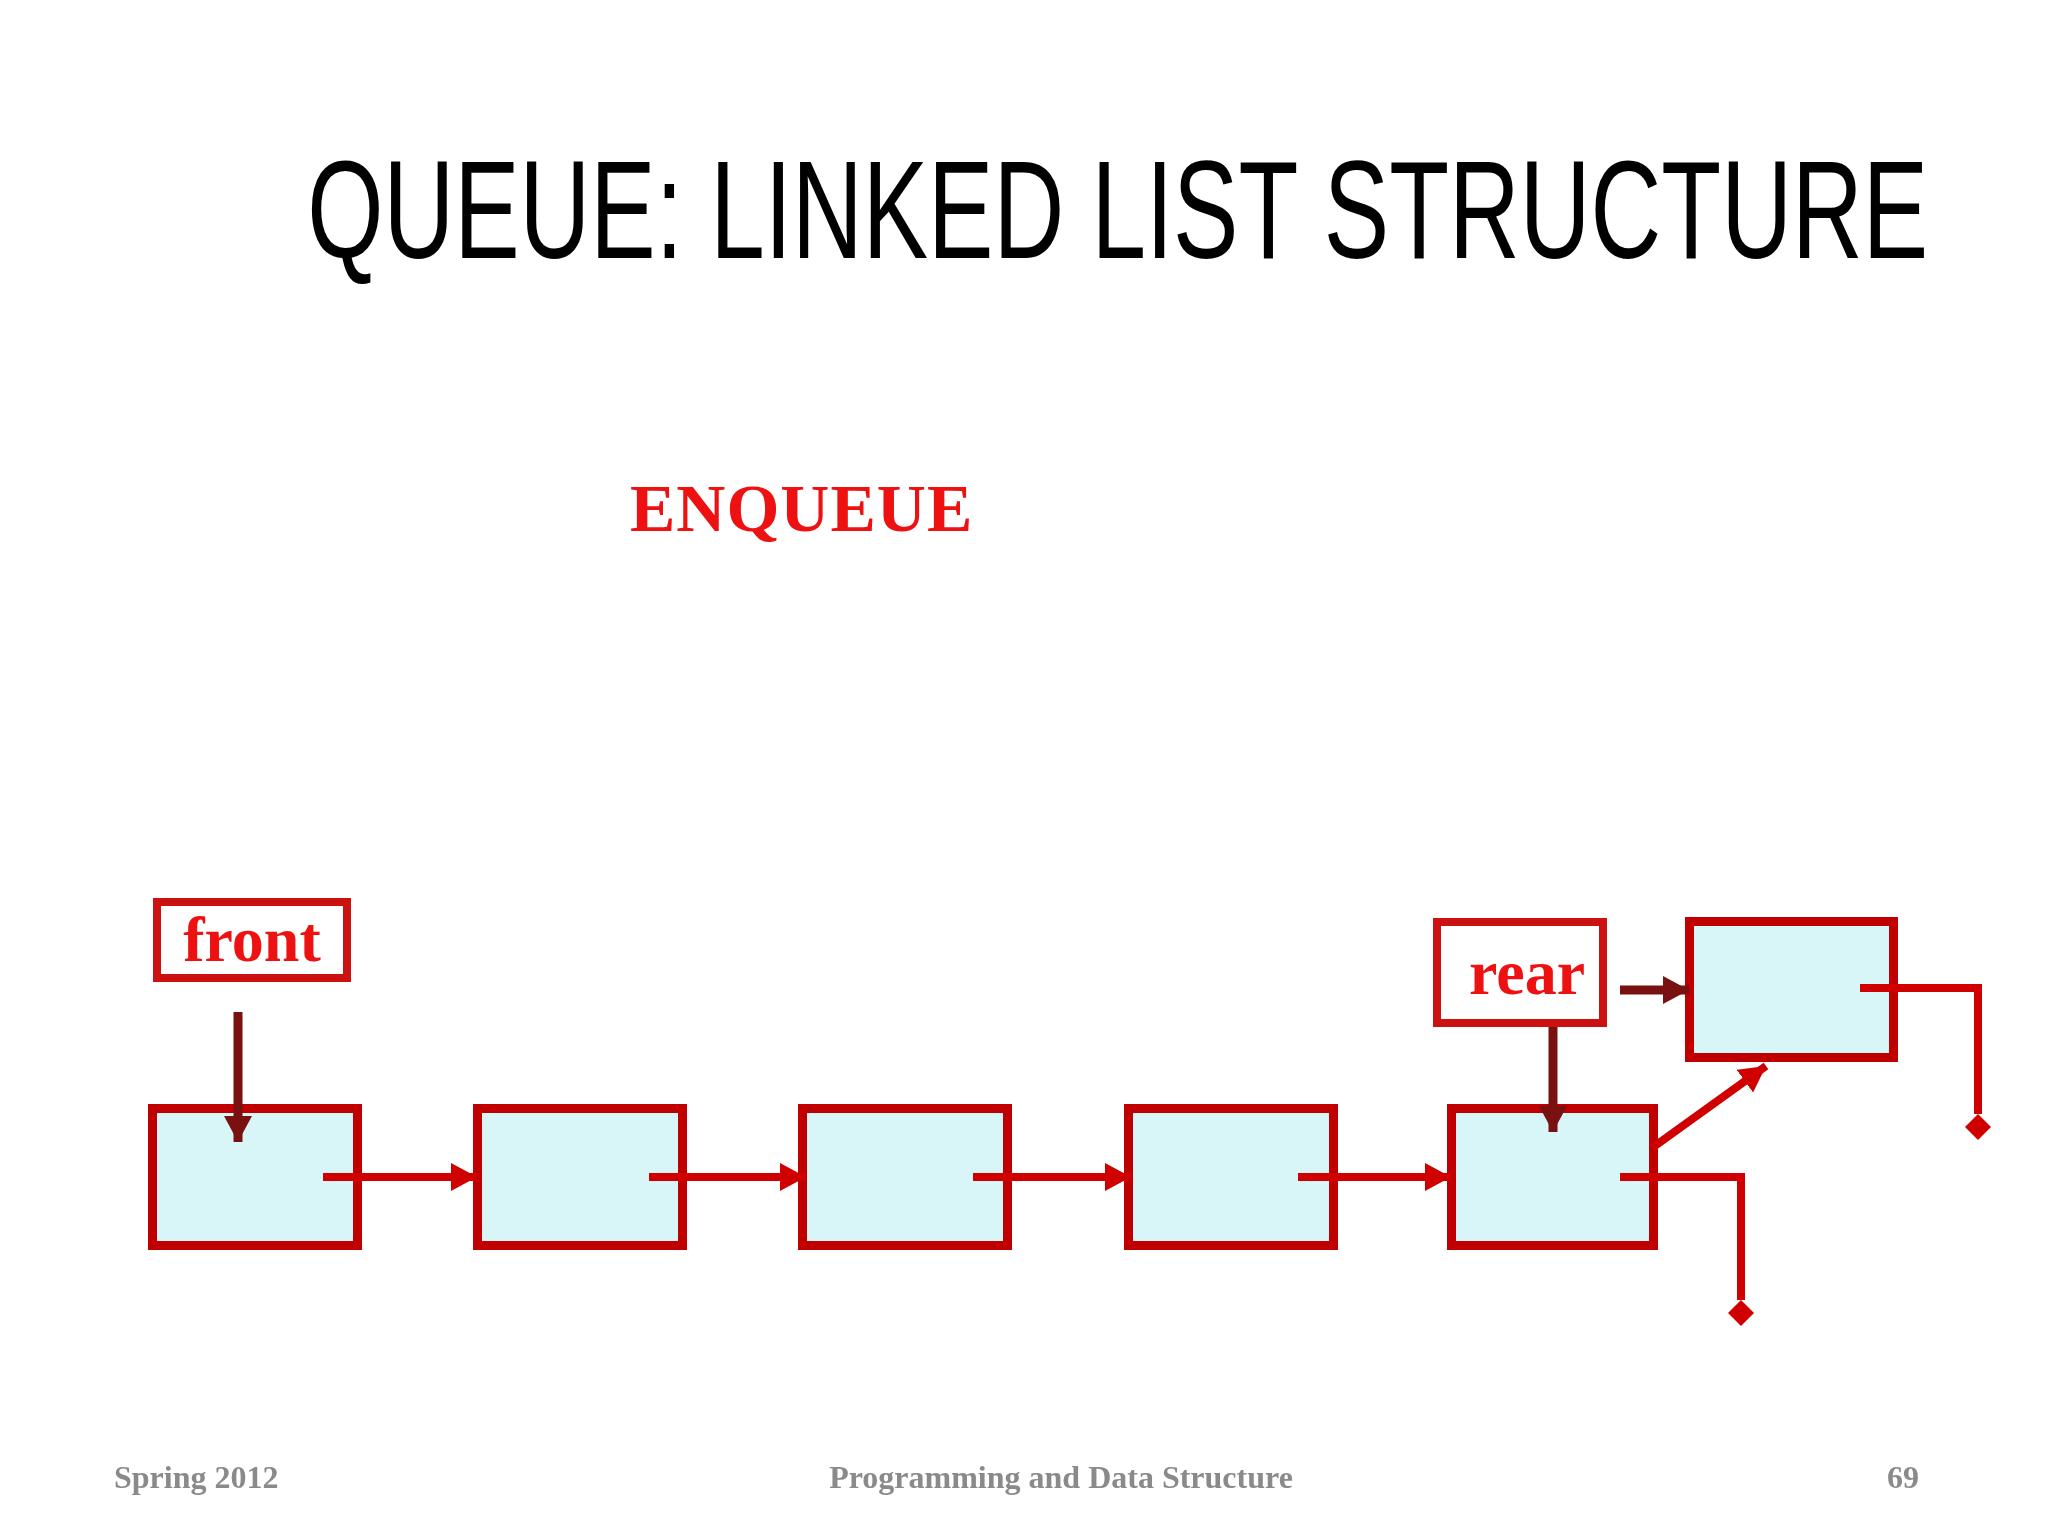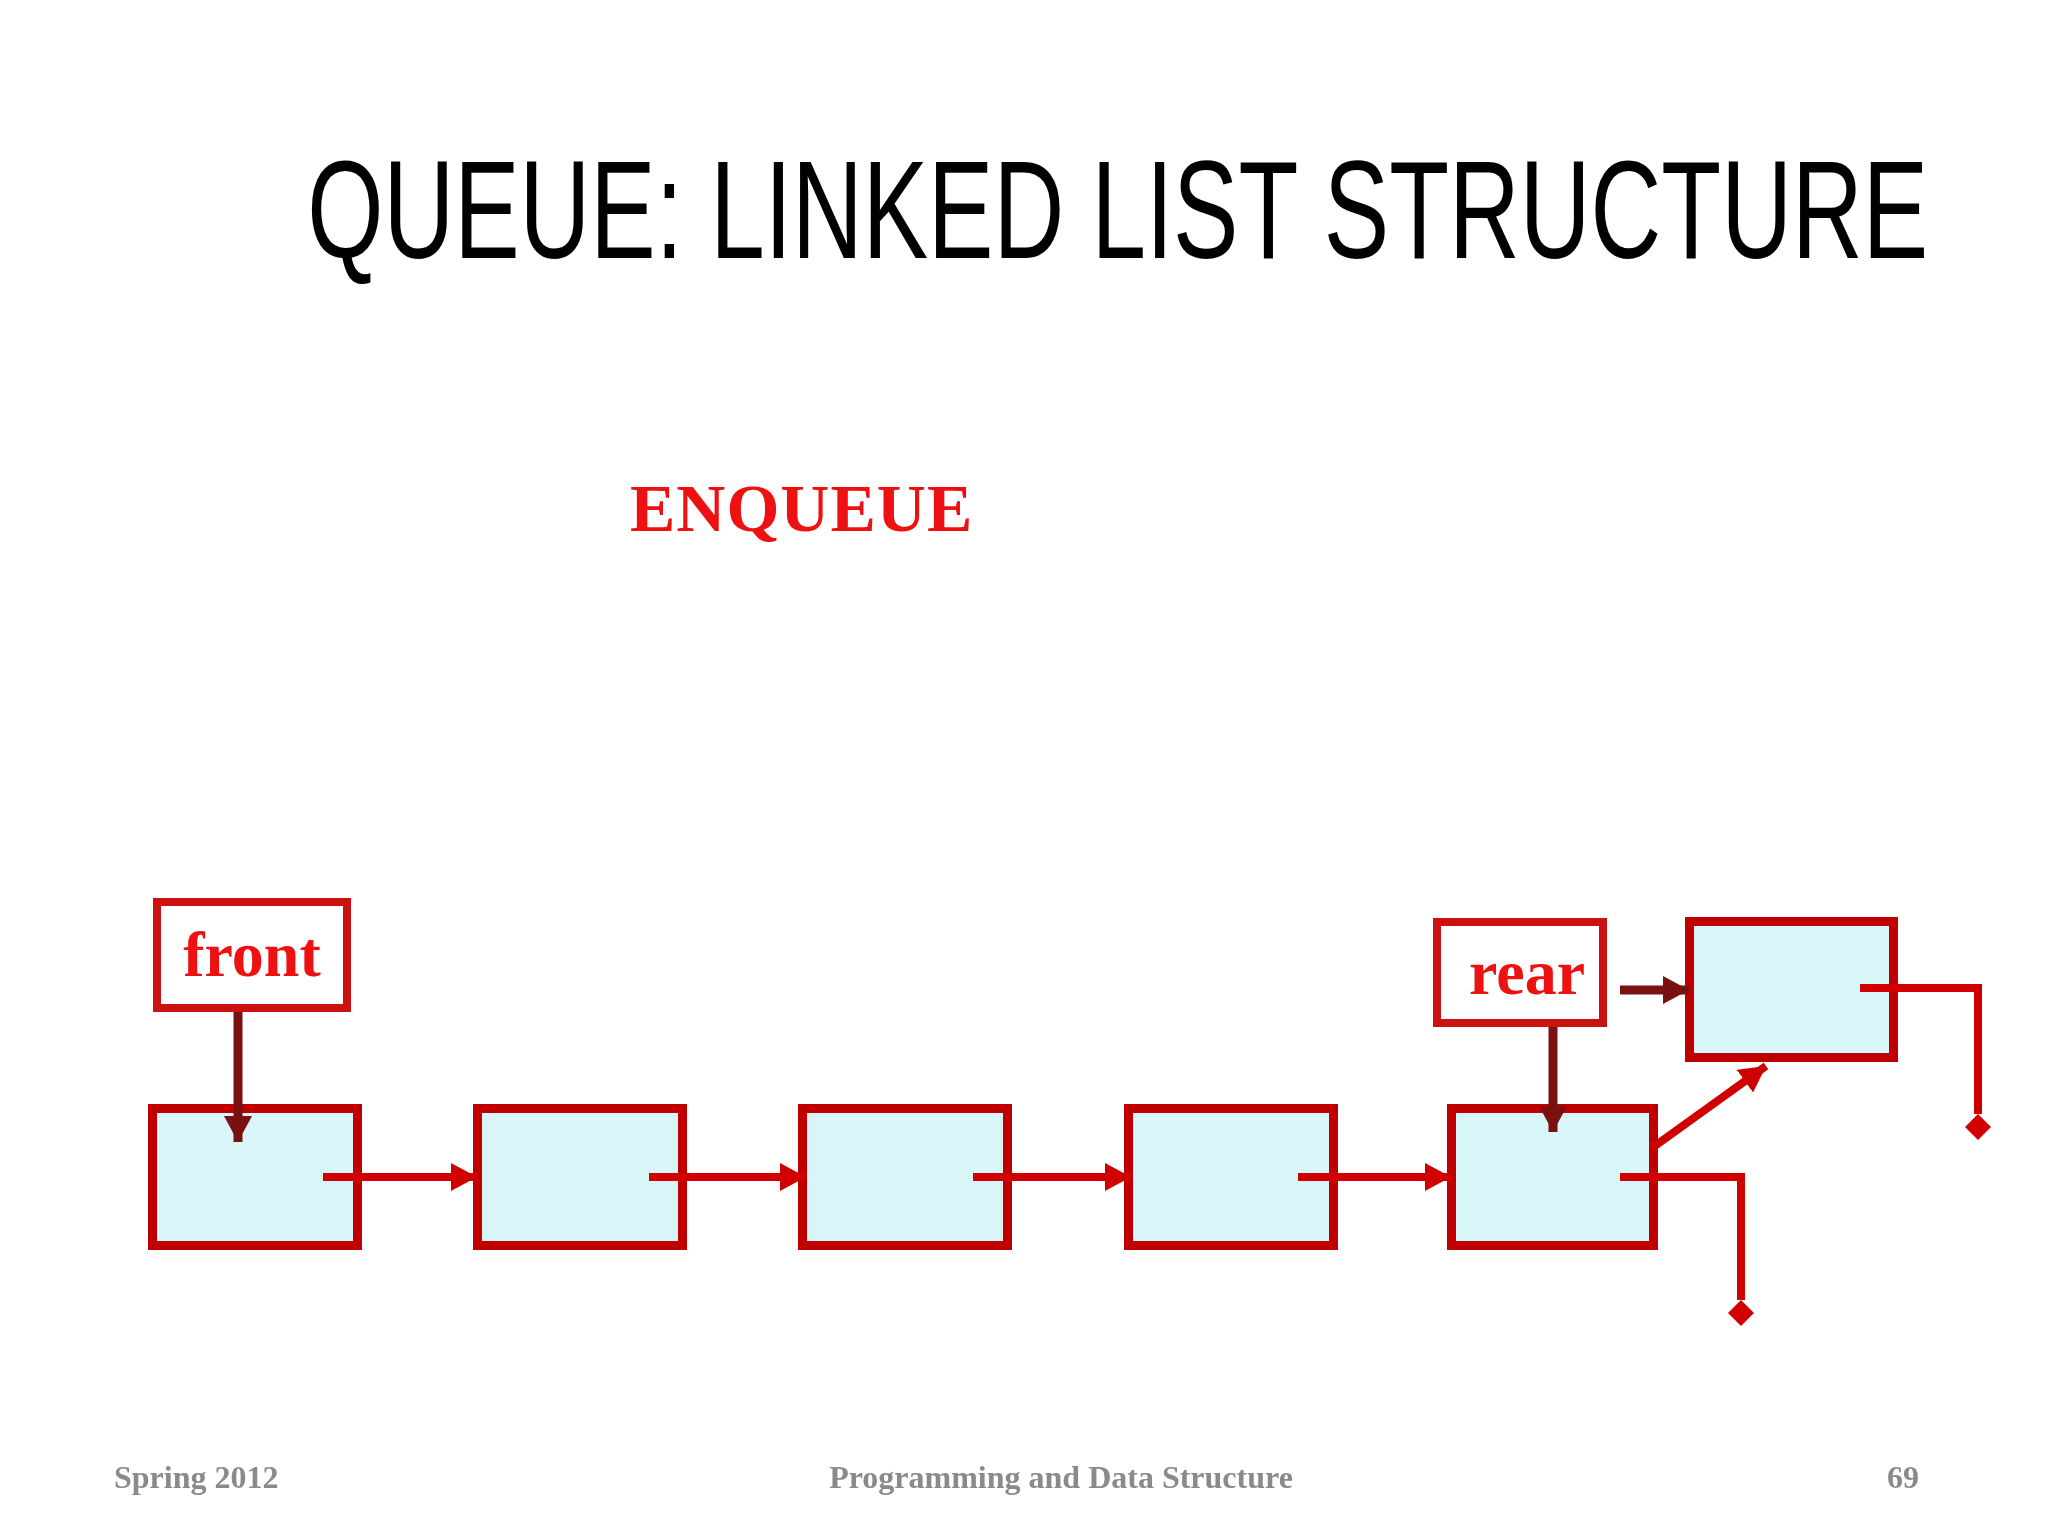--- a/index.html
+++ b/index.html
@@ -23,21 +23,21 @@
     letter-spacing: 1px;
   }
   .label-box {
     position: absolute; box-sizing: border-box;
     border: 8px solid var(--pointer-label-border, #cc1111);
     background: #ffffff;
     display: flex; align-items: center; justify-content: center;
     color: var(--pointer-label-text, #ee1111);
     font-weight: bold; font-size: 64px; line-height: 1;
   }
-  .front-box { left: 153px; top: 898px; width: 198px; height: 114px; }
+  .front-box { left: 153px; top: 898px; width: 198px; height: 84px; }
   .rear-box  { left: 1433px; top: 918px; width: 174px; height: 109px; padding-left: 14px; }
   .node {
     position: absolute; box-sizing: border-box;
     width: 214px; height: 146px; top: 1104px;
     border: 9px solid var(--node-border, #c00000);
     background: var(--node-fill, #d8f6f8);
   }
   .n1 { left: 148px; }
   .n2 { left: 473px; }
   .n3 { left: 798px; }

